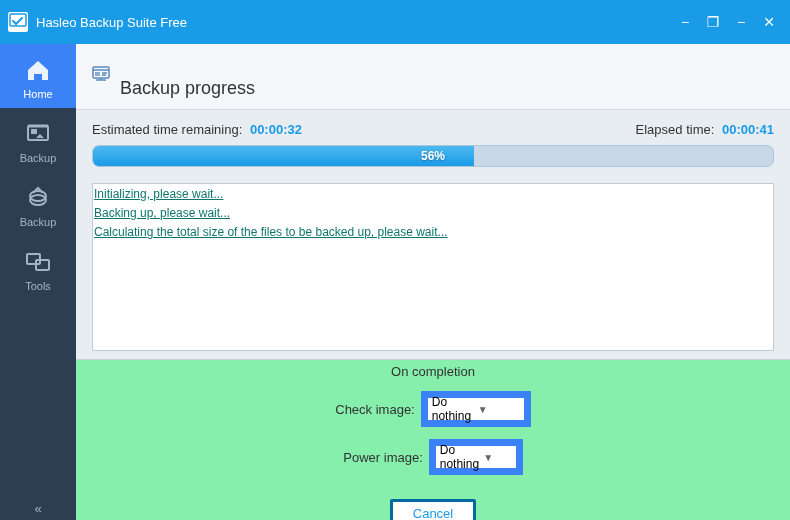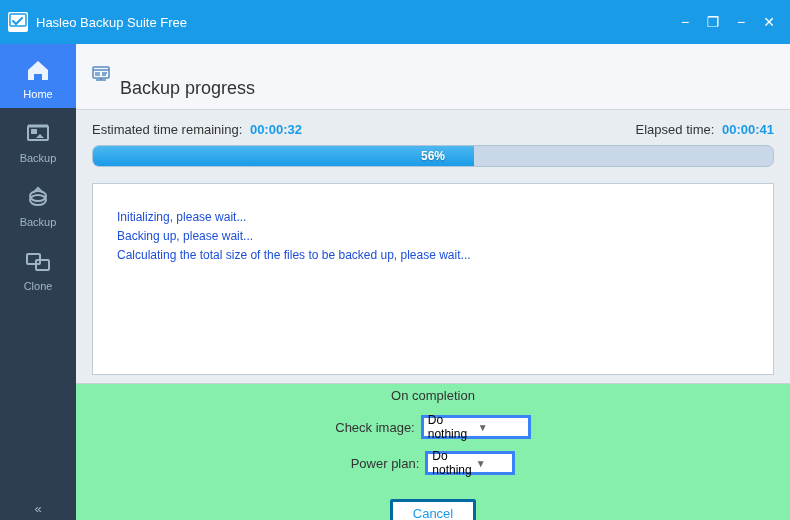--- a/index.html
+++ b/index.html
@@ -137,44 +137,45 @@
       font-weight: 600;
       text-shadow: 0 1px 2px rgba(0,0,0,0.3);
     }
 
     
     .log-area {
       margin: 8px 16px;
       background: white;
       border: 1px solid #c0ccd8;
       flex: 1;
-      padding: 24px;
+      padding: 1px;
       overflow-y: auto;
       font-size: 12px;
-      color: #1d4ed8;
+      color: #0f766e;
       line-height: 1.6;
+      text-decoration: underline;
     }
 
     
     .bottom-bar {
       background: #86efac;
       border-top: 1px solid #c8d0d8;
       padding: 4px 16px;
       display: flex;
       align-items: center;
       gap: 12px;
       flex-shrink: 0;
       flex-direction: column;
     }
     .bottom-label { color: #333; font-size: 13px; }
     .select-group { display: flex; align-items: center; gap: 6px; justify-content: flex-end; }
     .select-label { color: #333; font-size: 13px; }
     .select-dropdown {
-      height: 24px;
-      border: 3px solid #3b82f6;
+      height: 36px;
+      border: 7px solid #3b82f6;
       background: white;
       padding: 0 4px;
       font-size: 12px;
       cursor: pointer;
       display: flex;
       align-items: center;
       gap: 4px;
       min-width: 110px;
     }
     .select-dropdown span { flex: 1; }
@@ -245,21 +246,21 @@
         <path d="M10 8 L14 4 L18 8" stroke="currentColor" stroke-width="2" fill="none" stroke-linecap="round"></path>
       </svg>
       <span class="sidebar-item-label">Backup</span>
     </div>
 
     <div class="sidebar-item">
       <svg viewBox="0 0 28 28" fill="none">
         <rect x="3" y="6" width="13" height="10" rx="1" stroke="currentColor" stroke-width="2" fill="none"></rect>
         <rect x="12" y="12" width="13" height="10" rx="1" stroke="currentColor" stroke-width="2" fill="none"></rect>
       </svg>
-      <span class="sidebar-item-label">Clone</span>
+      <span class="sidebar-item-label">Tools</span>
     </div>
 
     <div class="sidebar-collapse">
       <span>«</span>
     </div>
   </div>
 
   <div class="content-area">
 
     <div class="section-header">
@@ -306,21 +307,21 @@
     <div class="bottom-bar">
       <span class="bottom-label">On completion</span>
       <div class="select-group">
         <span class="select-label">Check image:</span>
         <div class="select-dropdown">
           <span>Do nothing</span>
           <span class="select-arrow">▼</span>
         </div>
       </div>
       <div class="select-group">
-        <span class="select-label">Power plan:</span>
+        <span class="select-label">Power image:</span>
         <div class="select-dropdown" style="min-width:90px;">
           <span>Do nothing</span>
           <span class="select-arrow">▼</span>
         </div>
       </div>
       <div class="spacer"></div>
       <button class="cancel-btn">Cancel</button>
     </div>
   </div>
 </div>

